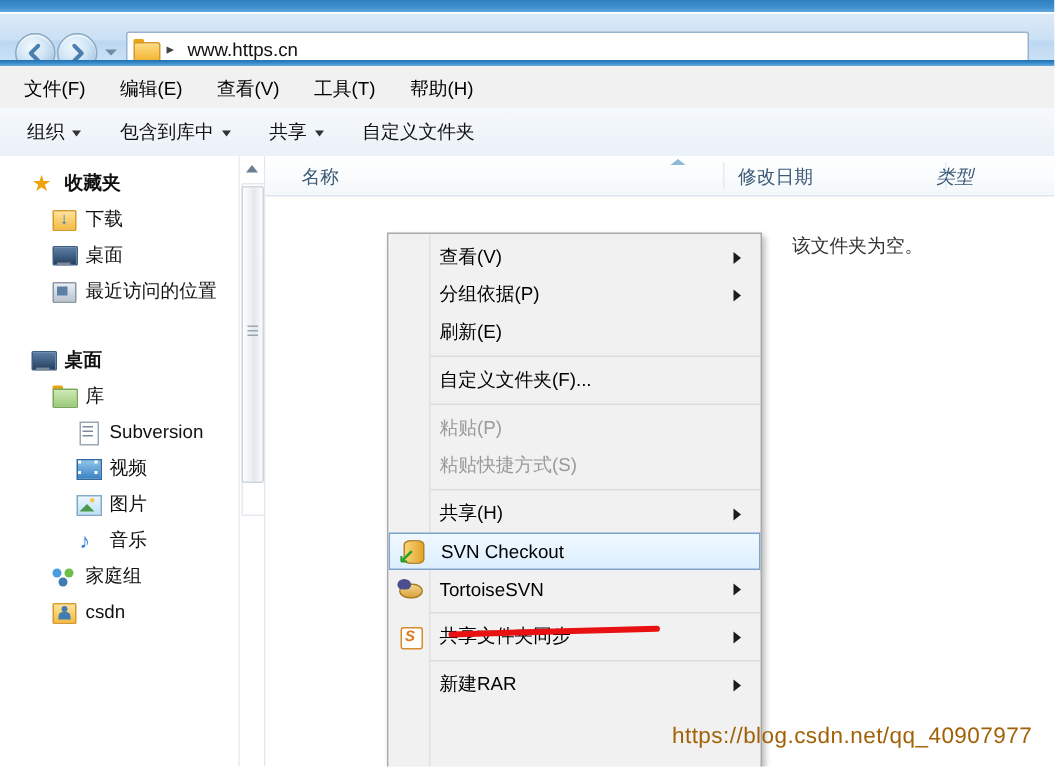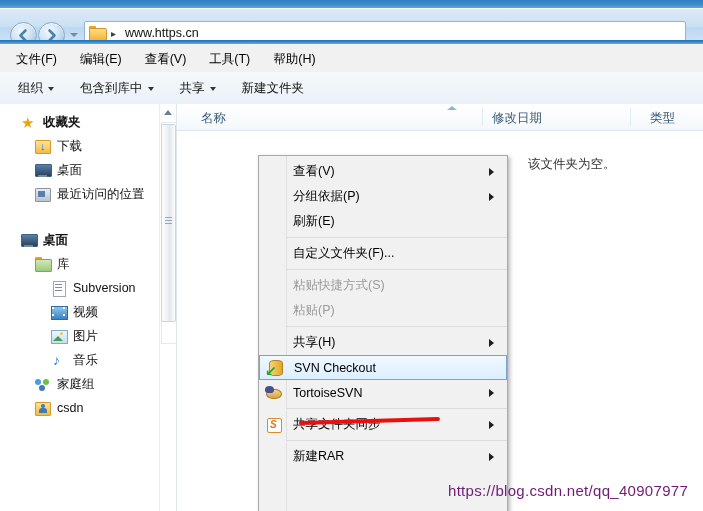--- a/index.html
+++ b/index.html
@@ -124,21 +124,21 @@
   
   .filepane{position:absolute;left:177px;top:0;width:526px;height:407px;background:#fff;}
   .colhdr{
     position:absolute;left:0;top:0;width:526px;height:26px;
     background:linear-gradient(to bottom,#ffffff,#f4f8fb);
     border-bottom:1px solid #dde6ee;
   }
   .col{position:absolute;top:6px;font-size:12.5px;color:#3a5a77;}
   .col-name{left:24px;}
   .col-date{left:315px;}
-  .col-type{left:473px;}
+  .col-type{left:447px;font-style:italic;}
   .col-div{position:absolute;top:4px;width:1px;height:18px;background:#e3ebf2;}
   .sort-ind{position:absolute;left:270px;top:2px;width:0;height:0;
     border-left:5px solid transparent;border-right:5px solid transparent;border-bottom:4px solid #8fb8d8;}
   .empty-msg{position:absolute;left:351px;top:52px;font-size:12.5px;color:#333;}
 
   
   .ctxmenu{
     position:absolute;left:258px;top:155px;width:248px;height:356px;
     background:#f1f1f1;border:1px solid #a9a9a9;
     box-shadow:2px 2px 4px rgba(0,0,0,.28);
@@ -175,21 +175,21 @@
 
   
   .annot{
     position:absolute;left:299px;top:421px;width:141px;height:4px;
     background:#e81010;border-radius:2px;transform:rotate(-1.6deg);
     transform-origin:left center;
   }
   
   .watermark{
     position:absolute;left:448px;top:482px;font-size:15px;
-    color:#701a75;white-space:nowrap;letter-spacing:.3px;
+    color:#a16207;white-space:nowrap;letter-spacing:.3px;
   }
 </style>
 </head>
 <body>
 
 <div id="window-frame">
 
   <div class="titlebar"></div>
 
   <div class="addressbar-band">
@@ -234,21 +234,21 @@
         </div>
         <div class="cmd-item">
           <span>包含到库中</span>
           <span class="caret"></span>
         </div>
         <div class="cmd-item">
           <span>共享</span>
           <span class="caret"></span>
         </div>
         <div class="cmd-item">
-          <span>新建文件夹</span>
+          <span>自定义文件夹</span>
         </div>
       </div>
   </div>
 
   <div class="content">
 
     <div class="sidebar">
       <div class="tree" id="tree-root">
           <div class="tree-item lvl0">
             <span class="ico">
@@ -346,24 +346,24 @@
         </div>
         <div class="ctx-item">
           <span class="label">刷新(E)</span>
         </div>
         <div class="ctx-sep"></div>
         <div class="ctx-item">
           <span class="label">自定义文件夹(F)...</span>
         </div>
         <div class="ctx-sep"></div>
         <div class="ctx-item disabled">
+          <span class="label">粘贴(P)</span>
+        </div>
+        <div class="ctx-item disabled">
           <span class="label">粘贴快捷方式(S)</span>
-        </div>
-        <div class="ctx-item disabled">
-          <span class="label">粘贴(P)</span>
         </div>
         <div class="ctx-sep"></div>
         <div class="ctx-item">
           <span class="label">共享(H)</span>
           <span class="arrow"></span>
         </div>
         <div class="ctx-item selected">
           <span class="micon svn-ico">
             <i class="cyl"></i>
             <i class="arr">↙</i>

